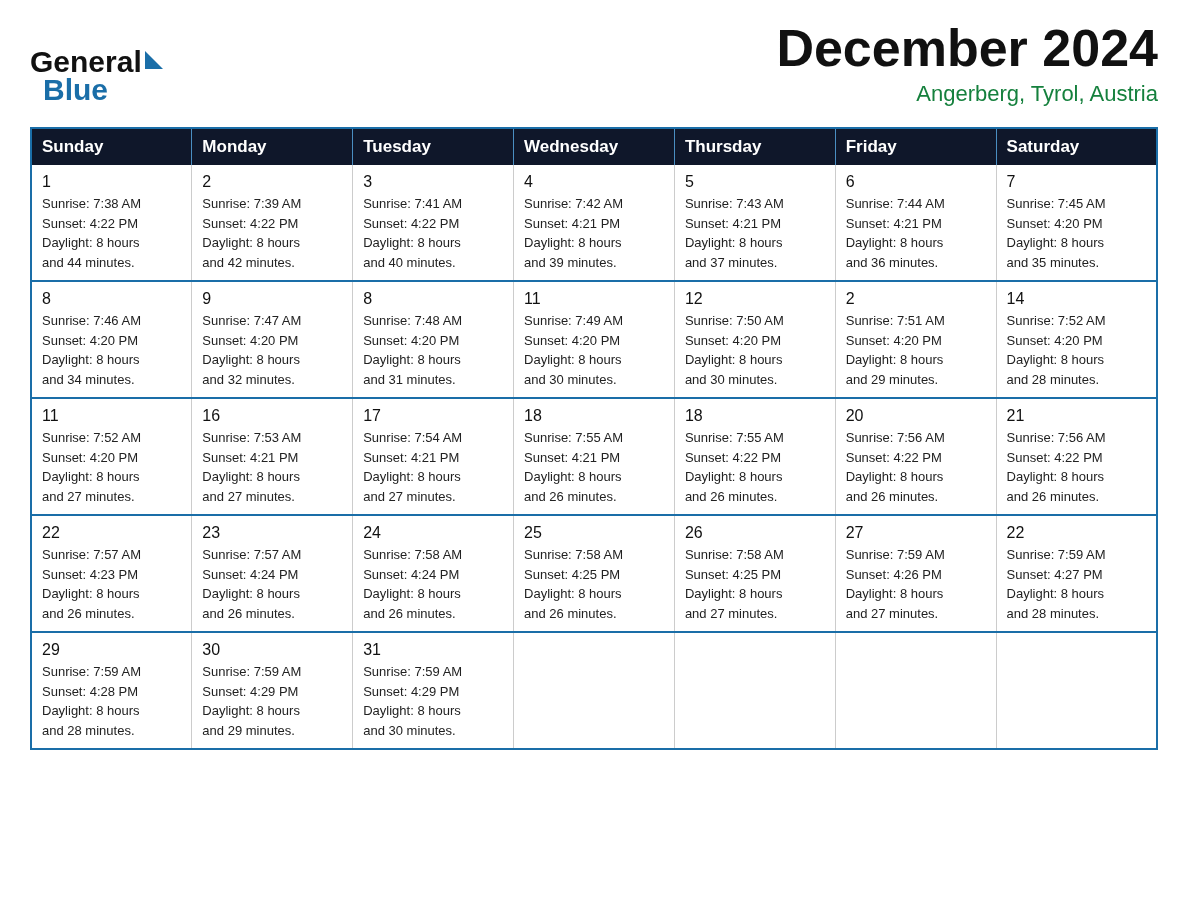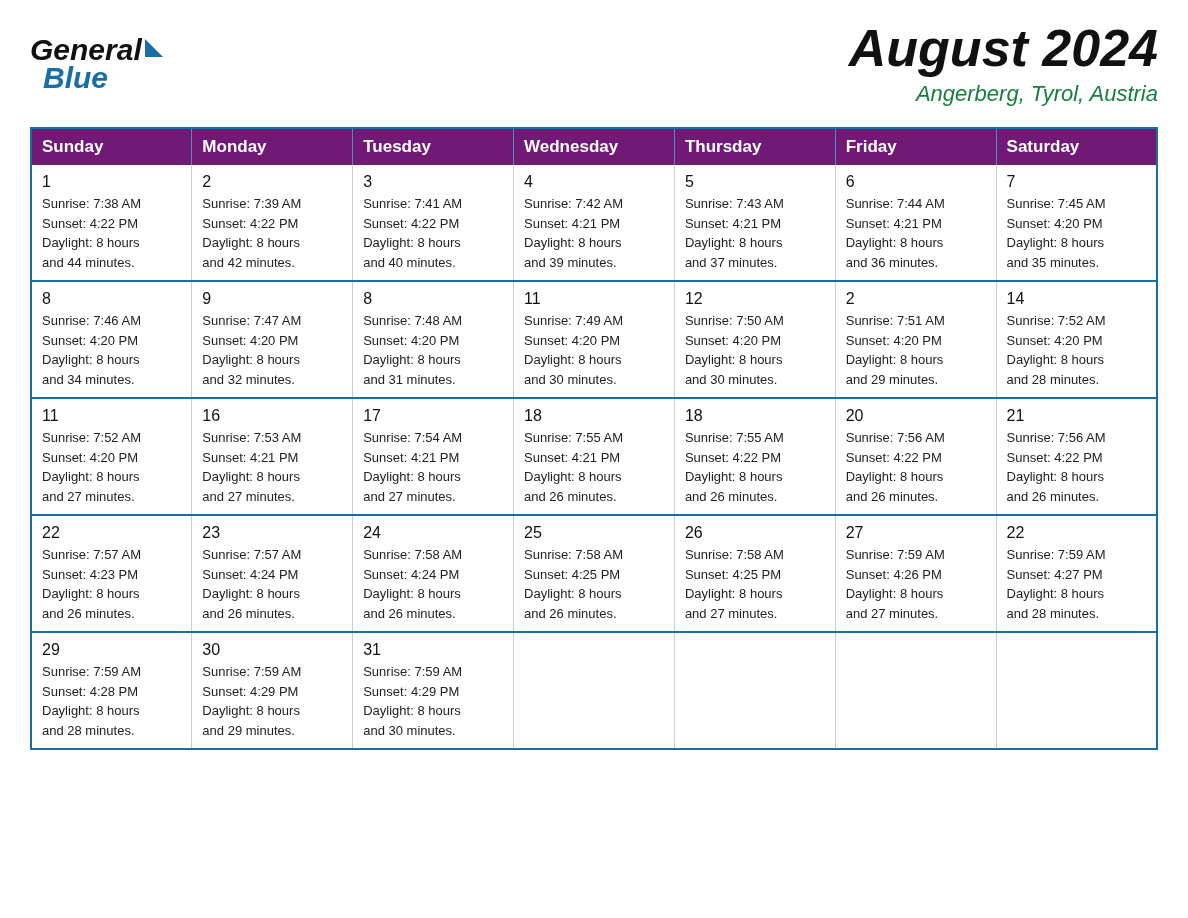--- a/index.html
+++ b/index.html
@@ -6,23 +6,22 @@
     body {
       font-family: Arial, sans-serif;
       background: #fff;
       padding: 20px 30px;
       width: 1188px;
       min-height: 918px;
     }
     .header {
       display: flex;
       justify-content: space-between;
-      align-items: center;
+      align-items: flex-end;
       margin-bottom: 20px;
-      font-style: italic;
     }
     .title-block {
       text-align: right;
     }
     .month-title {
       font-size: 52px;
       font-weight: bold;
       color: #111;
       line-height: 1.1;
     }
@@ -30,21 +29,21 @@
       font-size: 22px;
       color: #15803d;
       margin-top: 4px;
     }
     .calendar {
       width: 100%;
       border-collapse: collapse;
       border: 2px solid #1a6ea8;
     }
     .calendar th {
-      background-color: #701a75;
+      background-color: #0f172a;
       color: #fff;
       font-size: 17px;
       font-weight: bold;
       padding: 8px 10px;
       text-align: left;
       border-right: 1px solid #4a8ec2;
     }
     .calendar th:last-child {
       border-right: none;
     }
@@ -115,21 +114,21 @@
 
 <div class="header">
   <div class="logo-wrapper">
     <div class="logo-line1">
       <span>General</span>
         <span class="tri"></span>
     </div>
     <div class="logo-line2">Blue</div>
   </div>
   <div class="title-block">
-    <div class="month-title">August 2024</div>
+    <div class="month-title">December 2024</div>
     <div class="location">Angerberg, Tyrol, Austria</div>
   </div>
 </div>
 
 <table class="calendar">
   <thead>
     <tr>
     <th>Sunday</th>
         <th>Monday</th>
         <th>Tuesday</th>

